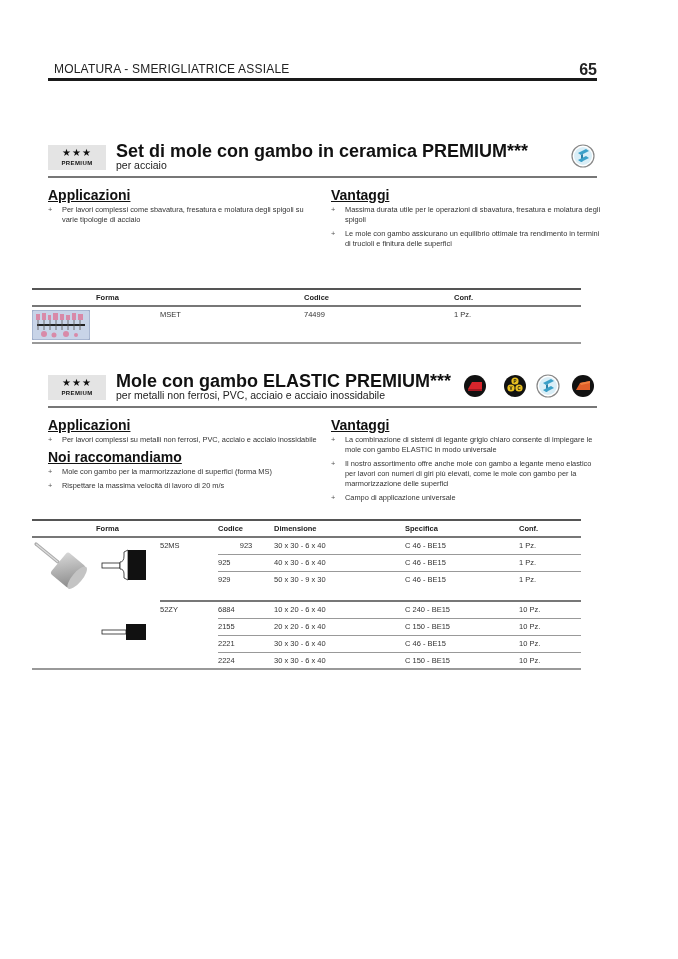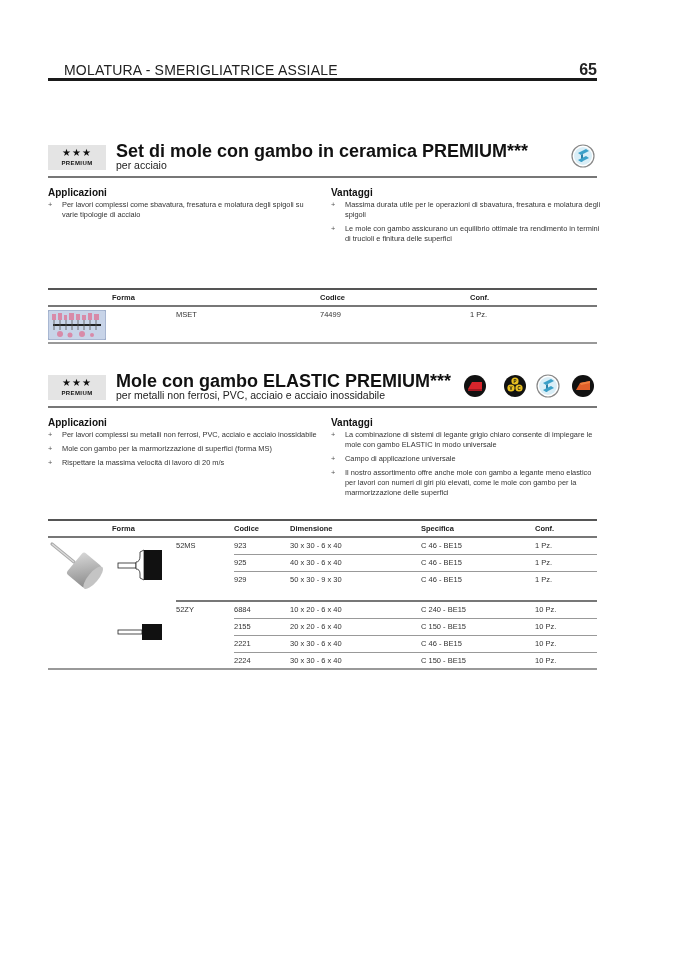--- a/index.html
+++ b/index.html
@@ -1,43 +1,43 @@
 <!DOCTYPE html>
 <html><head>
 <meta charset="utf-8">
 <style>
   * { box-sizing: border-box; margin: 0; padding: 0; }
   html, body { width: 678px; height: 959px; background: #ffffff; overflow: hidden; }
   body { font-family: "Liberation Sans", sans-serif; color: #1a1a1a; position: relative; }
 
   .page-header { position: absolute; left: 48px; top: 60px; width: 549px; height: 22px; }
-  .page-header .section { position: absolute; left: 16px; top: 2px; font-size: 14px; letter-spacing: 0.2px; color: #222; }
+  .page-header .section { position: absolute; left: 6px; top: 2px; font-size: 12px; letter-spacing: 0.2px; color: #222; }
   .page-header .pagenum { position: absolute; right: 0; top: 1px; font-size: 16px; font-weight: bold; color: #222; }
   .page-header .rule { position: absolute; left: 0; right: 0; top: 18px; height: 3px; background: #1a1a1a; }
 
   .product { position: absolute; left: 48px; width: 549px; }
   .product-head { position: relative; height: 36px; }
   .badge { position: absolute; left: 0; top: 4px; width: 58px; height: 25px; background: #e4e4e4; text-align: center; }
   .badge .stars { font-size: 10px; letter-spacing: 1px; line-height: 12px; padding-top: 2px; color: #111; }
   .badge .plabel { font-size: 6px; font-weight: bold; letter-spacing: 0.4px; line-height: 8px; color: #111; }
   .ptitle { position: absolute; left: 68px; top: 0; font-size: 18px; font-weight: bold; color: #111; }
   .psub { position: absolute; left: 68px; top: 18px; font-size: 10.5px; color: #222; }
   .head-rule { position: absolute; left: 0; right: 0; top: 35px; height: 2px; background: #777; }
 
   .icon-circle { position: absolute; width: 24px; height: 24px; border-radius: 50%; top: 3px; }
   .icon-circle svg { width: 24px; height: 24px; display: block; }
 
   .cols { position: relative; }
   .col-left { position: absolute; left: 0; width: 270px; }
   .col-right { position: absolute; left: 283px; width: 270px; }
-  .sec-title { font-size: 10px; font-weight: bold; color: #111; margin-bottom: 2px; }
+  .sec-title { font-size: 14px; font-weight: bold; color: #111; margin-bottom: 2px; text-decoration: underline; }
   .bullet { position: relative; padding-left: 14px; font-size: 7.4px; line-height: 10px; color: #333; margin-bottom: 4px; }
   .bullet::before { content: "+"; position: absolute; left: 0; top: 0; color: #555; }
 
-  table.ptable { position: absolute; left: 48px; width: 549px; border-collapse: collapse; font-size: 7.5px; color: #333; }
+  table.ptable { position: absolute; left: 32px; width: 549px; border-collapse: collapse; font-size: 7.5px; color: #333; }
   table.ptable th { font-weight: bold; color: #222; text-align: left; font-size: 7.5px; height: 17px; border-top: 2px solid #555; border-bottom: 2px solid #777; }
   table.ptable td { height: 17px; vertical-align: top; padding-top: 3px; }
 </style>
 </head>
 <body>
 
 <div class="page-header">
   <span class="section">MOLATURA - SMERIGLIATRICE ASSIALE</span>
   <span class="pagenum">65</span>
   <div class="rule"></div>
@@ -173,28 +173,29 @@
           <path d="M9 9 L19 7 L19 9 L10 11 Z" fill="#f08040"></path>
         </svg>
     </div>
     <div class="head-rule"></div>
   </div>
 
   <div class="cols" style="margin-top:10px;">
     <div class="col-left">
       <div class="sec-title">Applicazioni</div>
       <div class="bullet">Per lavori complessi su metalli non ferrosi, PVC, acciaio e acciaio inossidabile</div>
+      <div class="sec-title" style="margin-top:2px;">Noi raccomandiamo</div>
       <div class="bullet">Mole con gambo per la marmorizzazione di superfici (forma MS)</div>
       <div class="bullet">Rispettare la massima velocità di lavoro di 20 m/s</div>
     </div>
     <div class="col-right">
       <div class="sec-title">Vantaggi</div>
       <div class="bullet">La combinazione di sistemi di legante grigio chiaro consente di impiegare le mole con gambo ELASTIC in modo universale</div>
+      <div class="bullet">Il nostro assortimento offre anche mole con gambo a legante meno elastico per lavori con numeri di giri più elevati, come le mole con gambo per la marmorizzazione delle superfici</div>
       <div class="bullet">Campo di applicazione universale</div>
-      <div class="bullet">Il nostro assortimento offre anche mole con gambo a legante meno elastico per lavori con numeri di giri più elevati, come le mole con gambo per la marmorizzazione delle superfici</div>
     </div>
   </div>
 </div>
 
 <table class="ptable" style="top:519px;">
   <colgroup>
       <col style="width:128px">
       <col style="width:58px">
       <col style="width:56px">
       <col style="width:131px">
@@ -227,21 +228,21 @@
           <g transform="rotate(40 36 30)">
             <rect x="24" y="16" width="24" height="28" rx="3" fill="url(#cylg)"></rect>
             <ellipse cx="48" cy="30" rx="5" ry="14" fill="#c4c4c4"></ellipse>
           </g>
           <rect x="70" y="23" width="18" height="5" fill="#fff" stroke="#222" stroke-width="0.8"></rect>
           <path d="M88 22 Q92 22 92 16 L92 12 L96 10 L96 40 L92 38 L92 34 Q92 29 88 29 Z" fill="#fff" stroke="#222" stroke-width="0.8"></path>
           <rect x="96" y="10" width="18" height="30" fill="#111"></rect>
         </svg>
       </td>
       <td rowspan="3">52MS</td>
-      <td style="border-bottom:1.5px solid #999;">923</td>
+      <td style="border-bottom:1.5px solid #999;text-align:center;">923</td>
       <td style="border-bottom:1.5px solid #999;">30 x 30 - 6 x 40</td>
       <td style="border-bottom:1.5px solid #999;">C 46 - BE15</td>
       <td style="border-bottom:1.5px solid #999;">1 Pz.</td>
     </tr>
     <tr>
       <td style="border-bottom:1.5px solid #999;">925</td>
       <td style="border-bottom:1.5px solid #999;">40 x 30 - 6 x 40</td>
       <td style="border-bottom:1.5px solid #999;">C 46 - BE15</td>
       <td style="border-bottom:1.5px solid #999;">1 Pz.</td>
     </tr>

